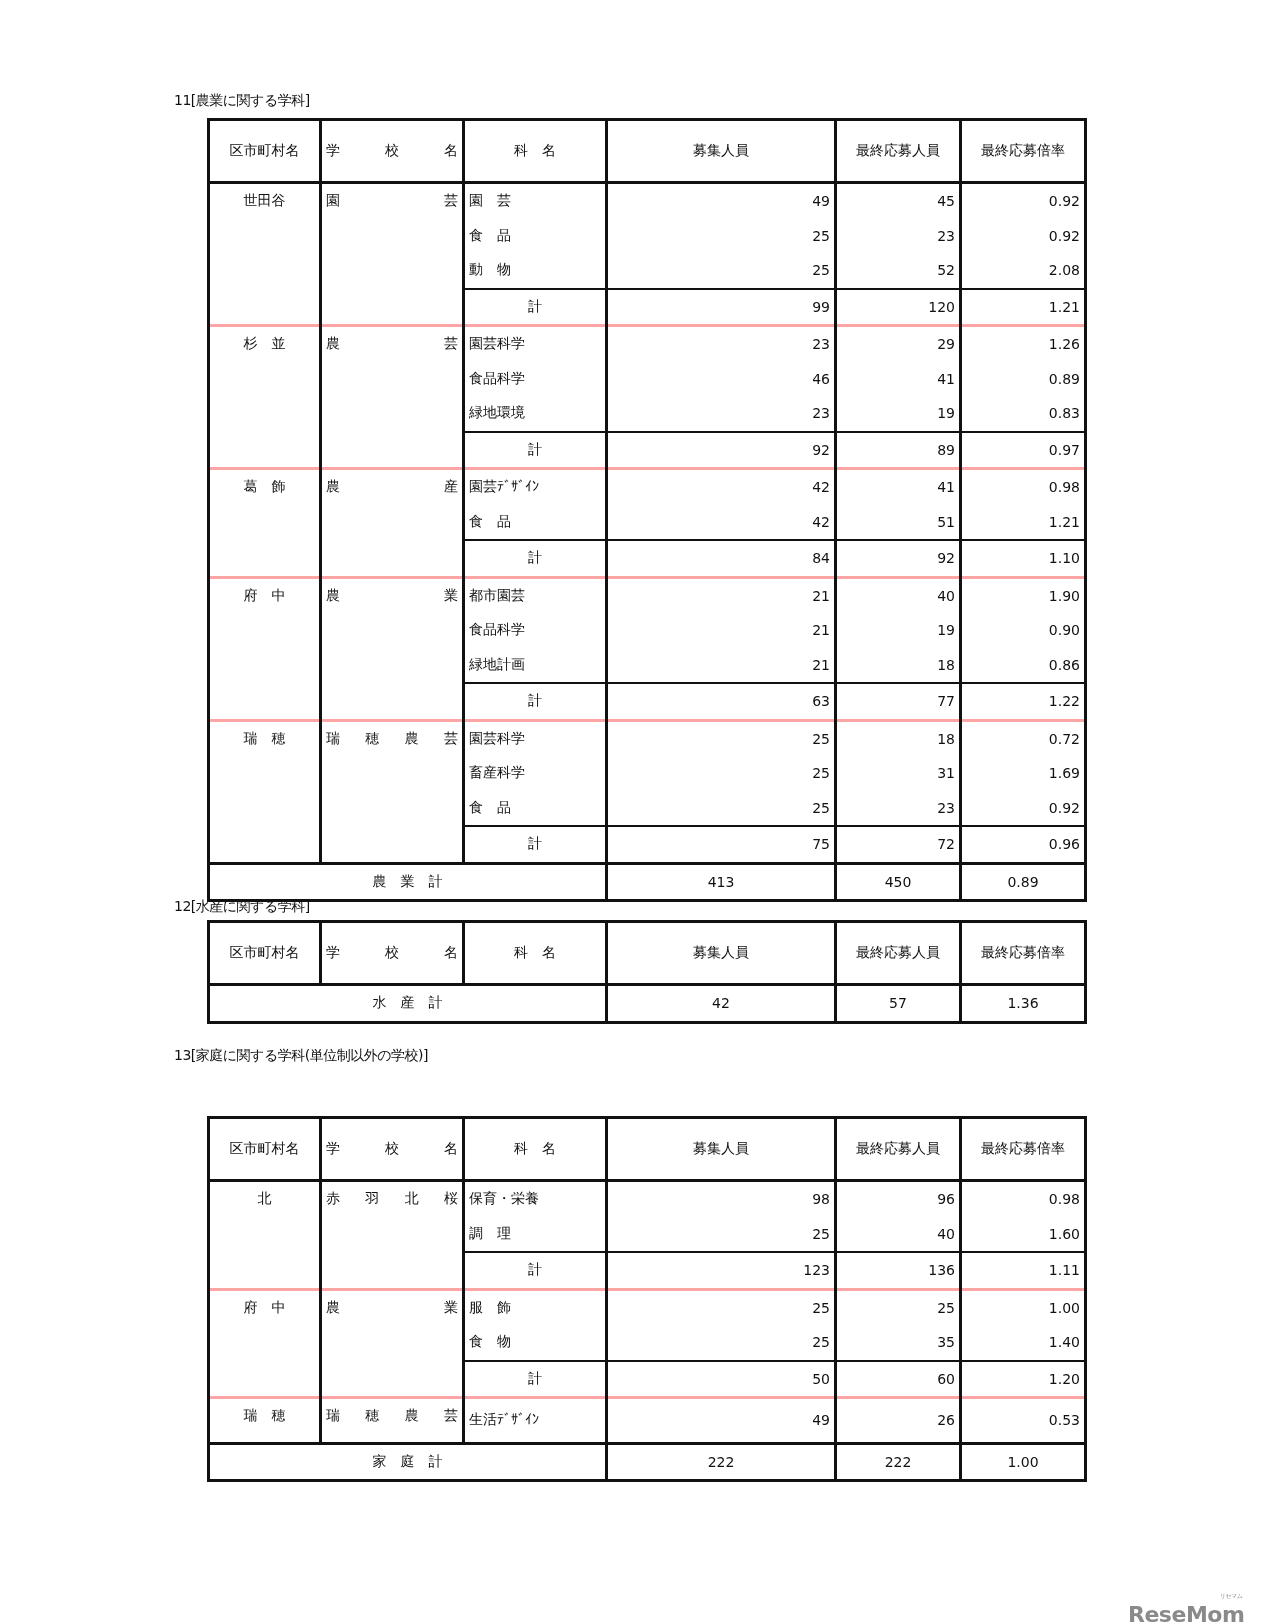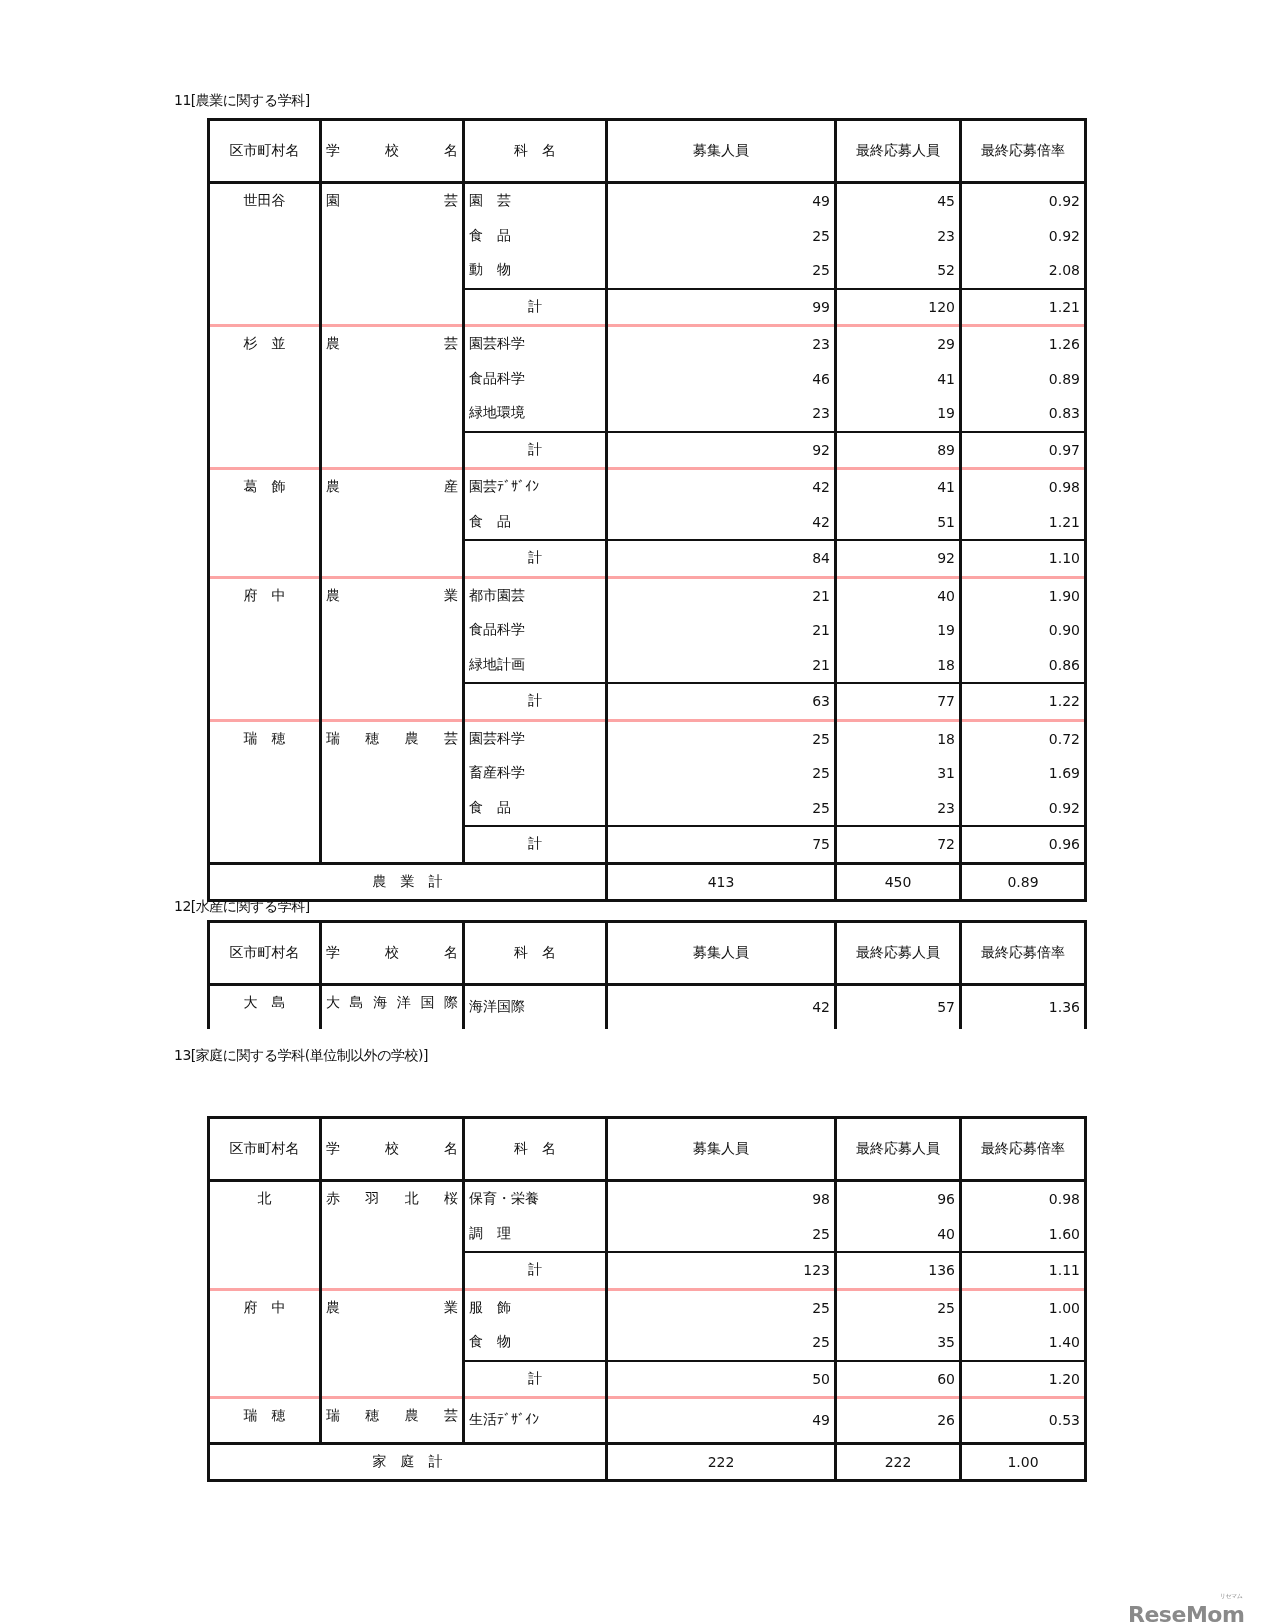--- a/index.html
+++ b/index.html
@@ -225,33 +225,22 @@
               <span>学</span>
               <span>校</span>
               <span>名</span>
             </div>
           </td>
           <td>科　名</td>
           <td>募集人員</td>
           <td>最終応募人員</td>
           <td>最終応募倍率</td>
         </tr>
-        <tr class="grp-start">
-          <td class="c top" rowspan="1">大　島</td>
-          <td class="top" rowspan="1">
-            <div class="school">
-              <span>大</span>
-              <span>島</span>
-              <span>海</span>
-              <span>洋</span>
-              <span>国</span>
-              <span>際</span>
-            </div>
-          </td>
-          <td class="dept">海洋国際</td>
+        <tr class="total">
+          <td class="c" colspan="3">水　産　計</td>
           <td class="num">42</td>
           <td class="num">57</td>
           <td class="num">1.36</td>
         </tr>
       </tbody>
     </table>
     <div class="section-title" style="top: 1047px;">13[家庭に関する学科(単位制以外の学校)]</div>
     <table class="t" style="top: 1116px;">
       <colgroup>
         <col style="width: 112px;">

